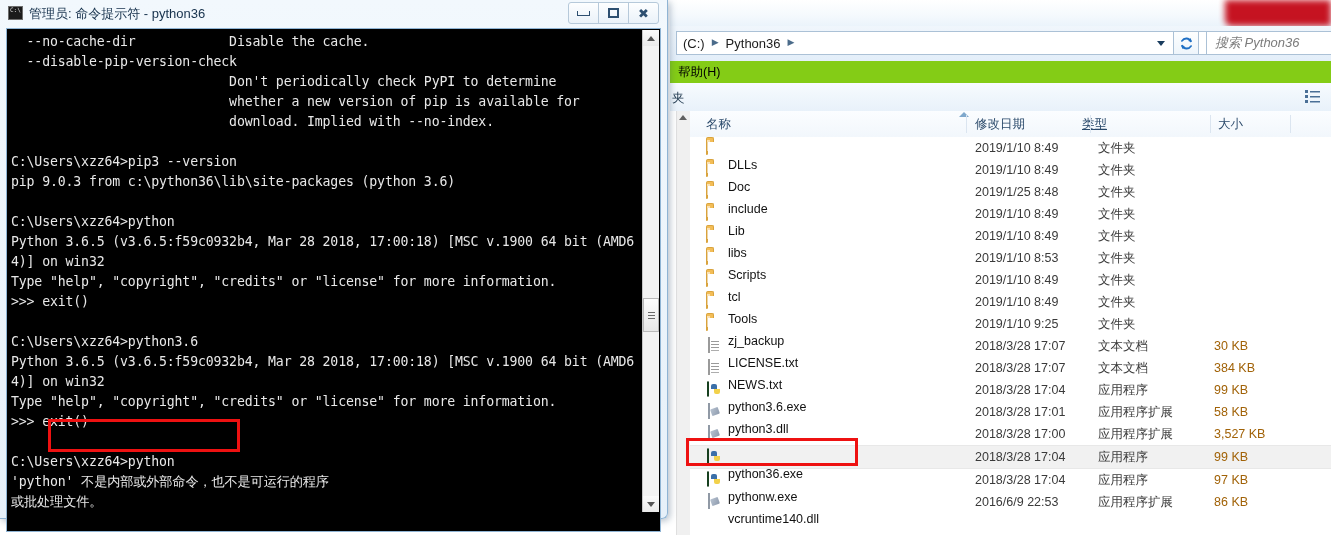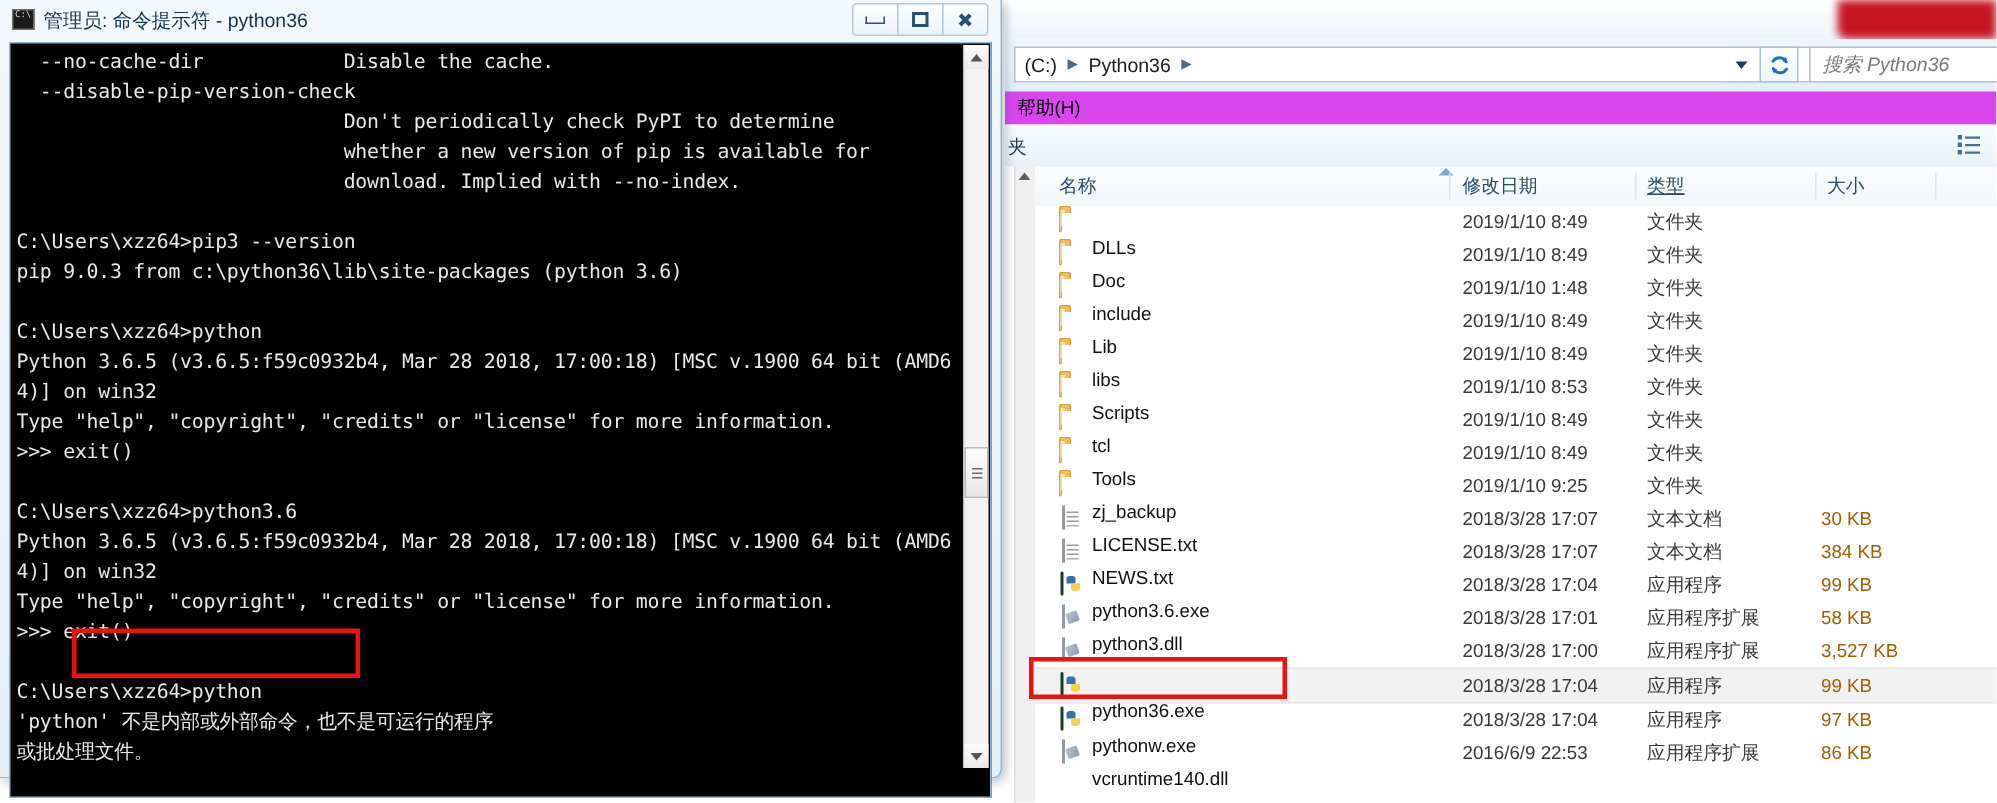--- a/index.html
+++ b/index.html
@@ -59,21 +59,21 @@
   }
   .search-box{
     position:absolute;left:536px;top:5px;width:130px;height:24px;
     background:#fff;border:1px solid #abc1d6;box-sizing:border-box;
     display:flex;align-items:center;padding-left:8px;
   }
   .search-box span{font-style:italic;font-size:13px;color:#7b7b7b;}
 
   .ex-menubar{
     position:absolute;left:0;top:35px;width:661px;height:22px;
-    background:#d946ef;border-bottom:1px solid #d8e2ee;
+    background:#84cc16;border-bottom:1px solid #d8e2ee;
   }
   .menu-item{
     position:absolute;top:2px;font-size:12.5px;color:#000;padding:1px 4px;
   }
   .ex-toolbar{
     position:absolute;left:0;top:57px;width:661px;height:28px;
     background:linear-gradient(180deg,#f7fbfe 0%,#e8f1fa 100%);
     border-bottom:1px solid #cfdced;
   }
   .tb-left-clip{position:absolute;left:2px;top:7px;font-size:12.5px;color:#20394f;}
@@ -313,21 +313,21 @@
     <div class="navpane">
       <div class="navpane-sb">
         <div class="up"></div>
       </div>
     </div>
 
     <div class="colhead">
       <div class="sortmark"></div>
       <div class="c" style="left:16px;">名称</div>
       <div class="c" style="left:285px;">修改日期</div>
-      <div class="c" style="left:408px;text-decoration:underline;">类型</div>
+      <div class="c" style="left:392px;text-decoration:underline;">类型</div>
       <div class="c" style="left:528px;">大小</div>
       <div class="colsep" style="left:276px;"></div>
       <div class="colsep" style="left:400px;"></div>
       <div class="colsep" style="left:520px;"></div>
       <div class="colsep" style="left:600px;"></div>
     </div>
 
     <div class="filelist" id="filelist">
         <div class="frow">
           <span class="f-icon"><span class="ic-folder"></span></span>
@@ -339,21 +339,21 @@
         <div class="frow">
           <span class="f-icon"><span class="ic-folder"></span></span>
           <span class="f-name">Doc</span>
           <span class="f-date">2019/1/10 8:49</span>
           <span class="f-type">文件夹</span>
           <span class="f-size"></span>
         </div>
         <div class="frow">
           <span class="f-icon"><span class="ic-folder"></span></span>
           <span class="f-name">include</span>
-          <span class="f-date">2019/1/10 1:48</span>
+          <span class="f-date">2019/1/25 8:48</span>
           <span class="f-type">文件夹</span>
           <span class="f-size"></span>
         </div>
         <div class="frow">
           <span class="f-icon"><span class="ic-folder"></span></span>
           <span class="f-name">Lib</span>
           <span class="f-date">2019/1/10 8:49</span>
           <span class="f-type">文件夹</span>
           <span class="f-size"></span>
         </div>

